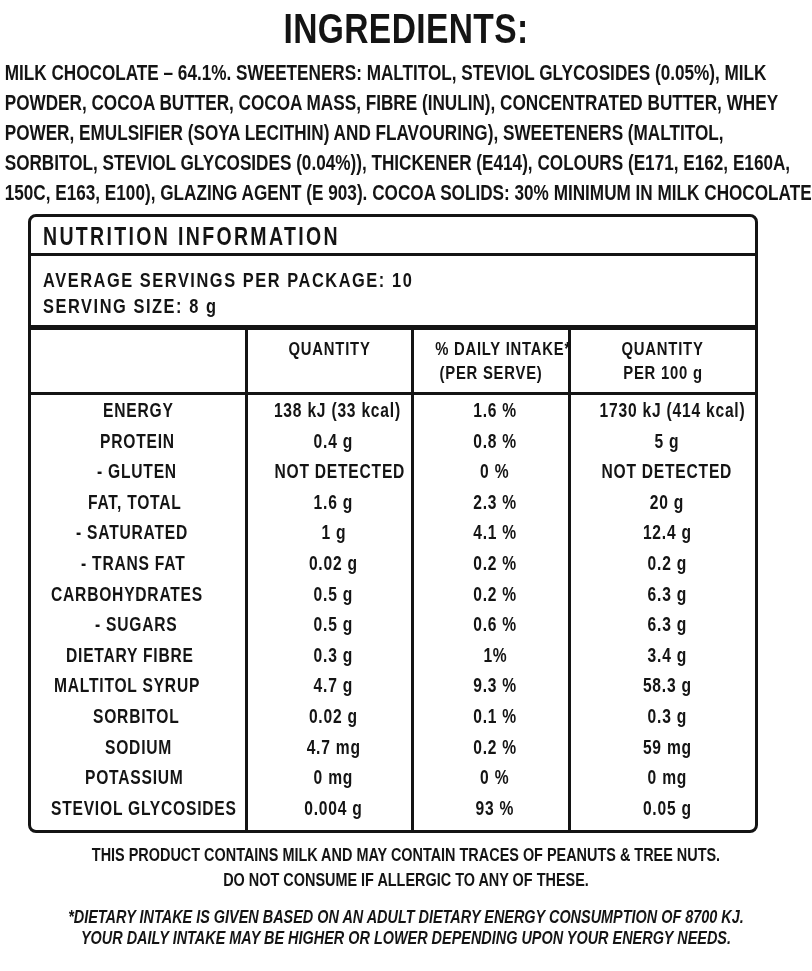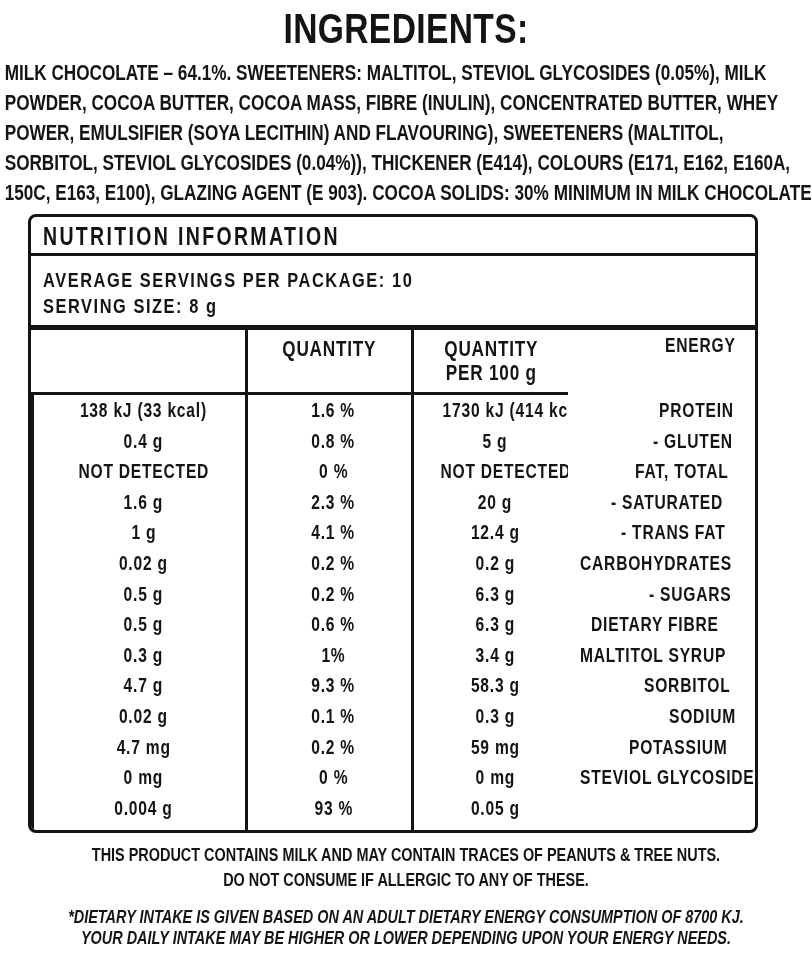--- a/index.html
+++ b/index.html
@@ -64,35 +64,35 @@
   .nt-serv .cx { letter-spacing: 2px; }
   .grid {
     display: grid;
     grid-template-columns: 214px 166px 157px 1fr;
   }
   .row { display: contents; }
   .c2, .c3, .c4 { border-left: 3px solid #141414; }
   .hc {
     border-bottom: 3px solid #141414;
     text-align: center;
-    font-size: 22px;
+    font-size: 19px;
     line-height: 24px;
     padding: 7px 2px;
     box-sizing: border-box;
   }
   .hc .cx { letter-spacing: 1px; }
   .lc, .vc {
     font-size: 20px;
     height: 30.6px;
     line-height: 30.6px;
     box-sizing: border-box;
     overflow: hidden;
     padding-left: 8px;
   }
-  .lc { padding-left: 12px; text-align: right; }
+  .lc { padding-left: 20px; text-align: center; }
   .vc { text-align: center; }
   .lc .cx, .vc .cx { letter-spacing: 1px; }
   .sp { height: 7px; }
 
   .allergy {
     margin-top: 9px;
     text-align: center;
     font-size: 18.5px;
     line-height: 25px;
   }
@@ -118,20 +118,24 @@
   <div class="nt-serv">
     <div><span class="cx cxl">AVERAGE SERVINGS PER PACKAGE: 10</span></div>
     <div><span class="cx cxl">SERVING SIZE: 8 g</span></div>
   </div>
   <div class="grid">
 
     <div class="hc c1"></div>
     <div class="hc c2">
       <div><span class="cx">QUANTITY</span></div>
     </div>
+    <div class="hc c3">
+      <div><span class="cx">% DAILY INTAKE*</span></div>
+      <div><span class="cx">(PER SERVE)</span></div>
+    </div>
     <div class="hc c4">
       <div><span class="cx">QUANTITY</span></div>
       <div><span class="cx">PER 100 g</span></div>
     </div>
 
     <div class="row">
       <div class="lc c1"><span class="cx cxl">ENERGY</span></div>
       <div class="vc c2"><span class="cx">138 kJ (33 kcal)</span></div>
       <div class="vc c3"><span class="cx">1.6 %</span></div>
       <div class="vc c4"><span class="cx">1730 kJ (414 kcal)</span></div>

